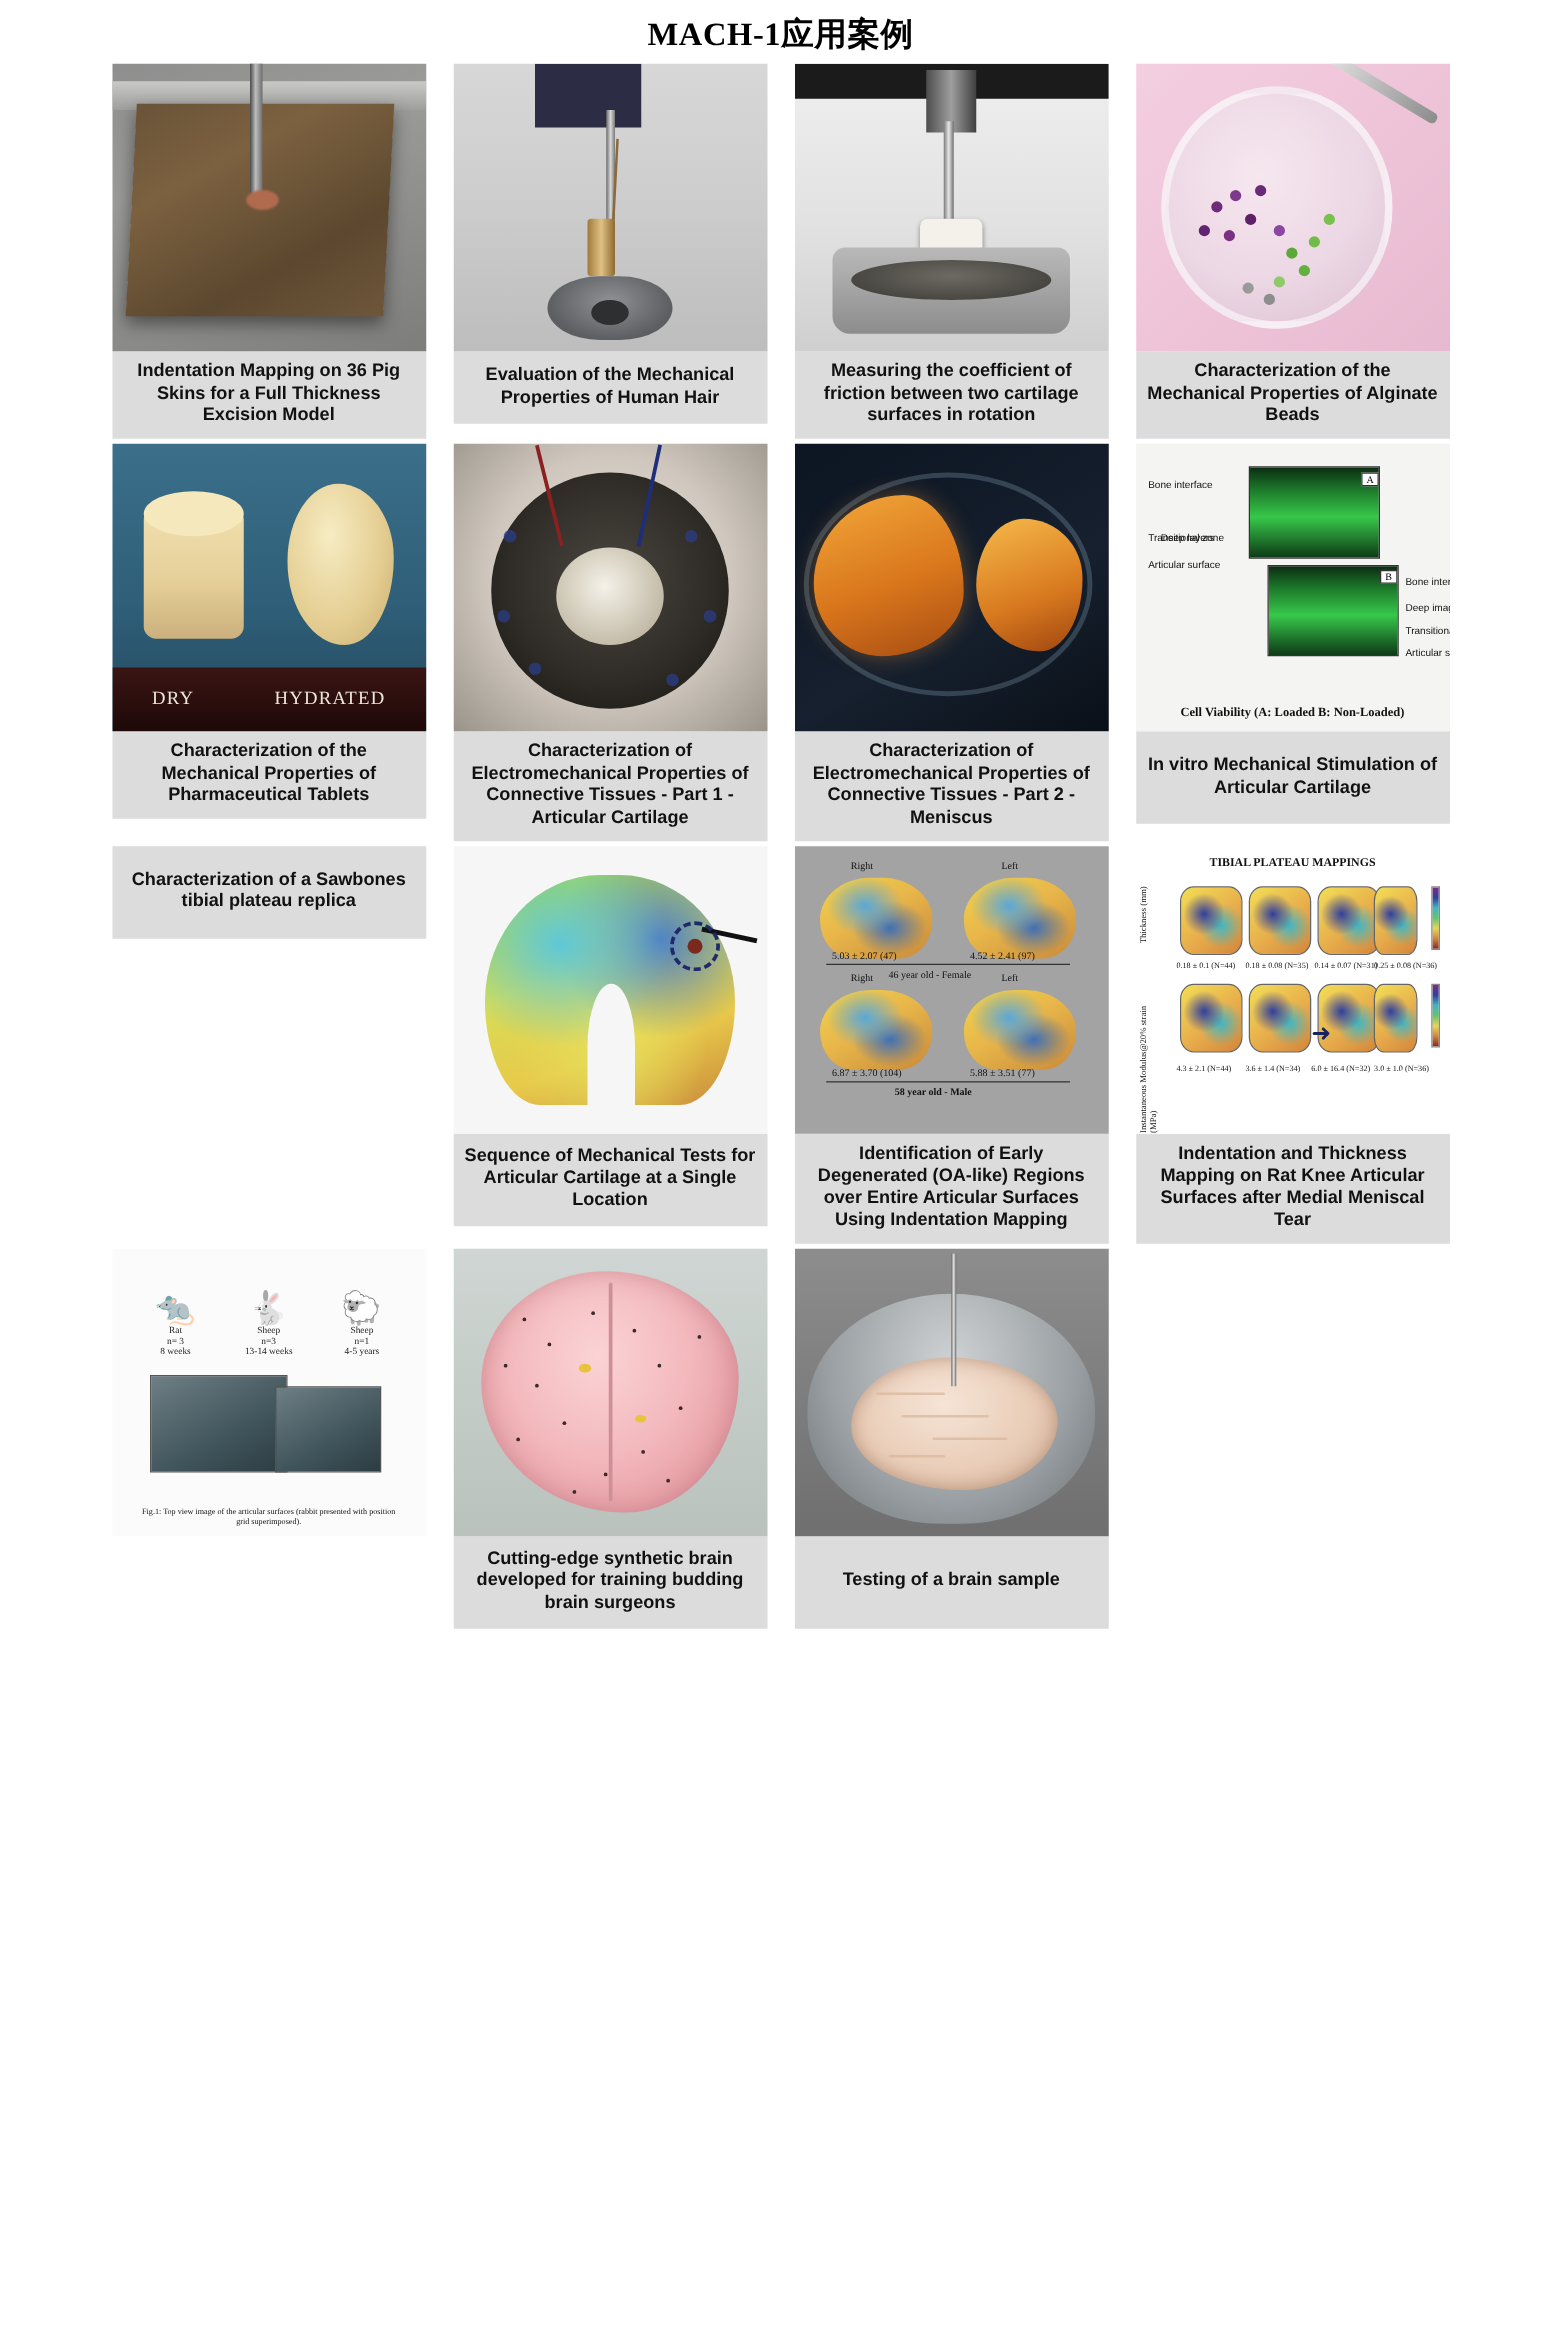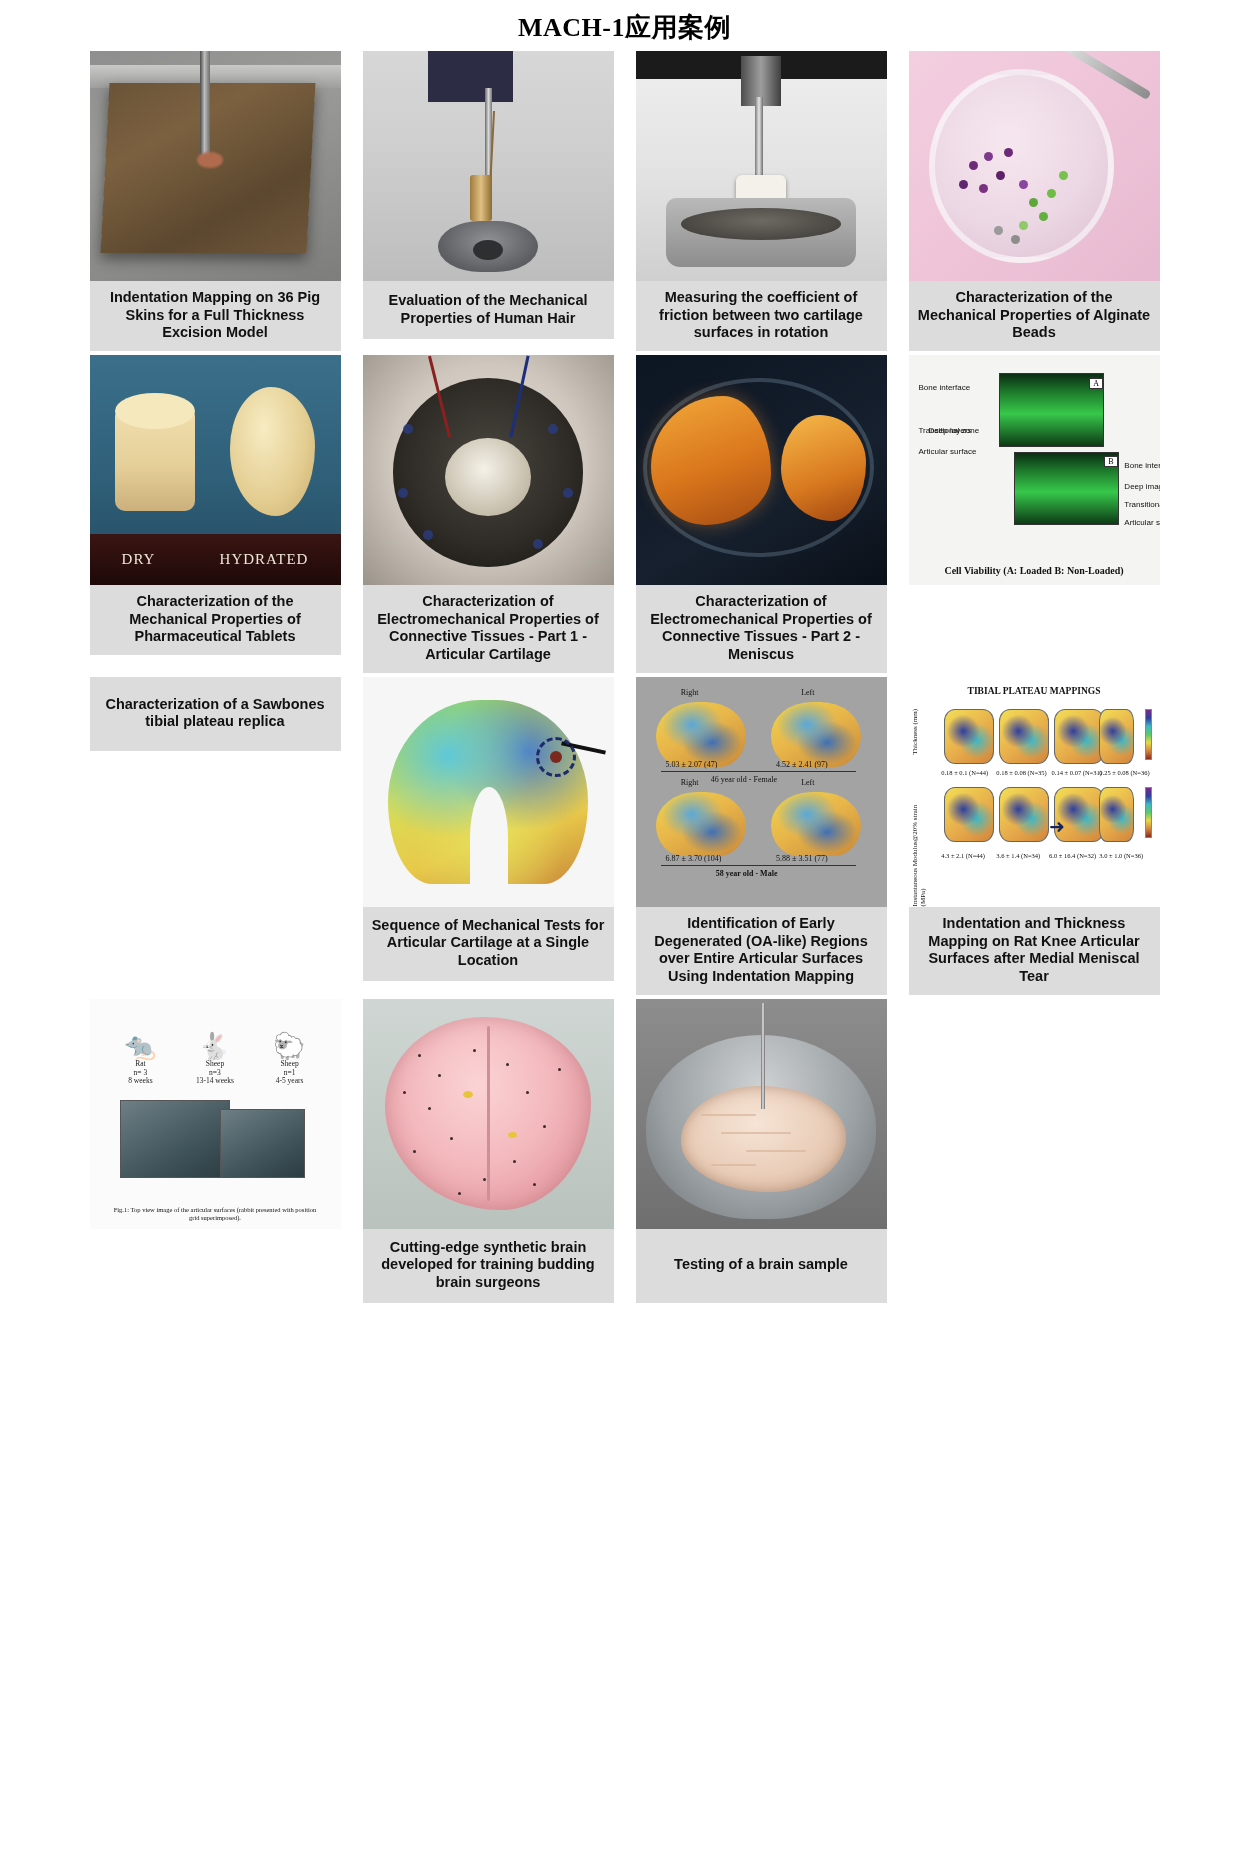--- a/index.html
+++ b/index.html
@@ -380,20 +380,21 @@
         <div class="ltxt" style="left:4%;top:12%;">Bone interface</div>
         <div class="ltxt" style="left:8%;top:22%;margin-top:20px;">Deep layers</div>
         <div class="ltxt" style="left:4%;top:31%;">Transitional zone</div>
         <div class="ltxt" style="left:4%;top:40%;">Articular surface</div>
         <div class="ltxt" style="left:86%;top:46%;">Bone interface</div>
         <div class="ltxt" style="left:86%;top:55%;">Deep image</div>
         <div class="ltxt" style="left:86%;top:63%;">Transitional zone</div>
         <div class="ltxt" style="left:86%;top:71%;">Articular surface</div>
         <div class="cap">Cell Viability (A: Loaded   B: Non-Loaded)</div>
       </div>
+      <div class="caption">In vitro Mechanical Stimulation of Articular Cartilage</div>
     </div>
 
     <div class="cell tall">
       <div class="caption">Characterization of a Sawbones tibial plateau replica</div>
     </div>
 
     <div class="cell tall">
       <div class="thumb seq">
         <div class="map"></div>
         <div class="notch"></div>

